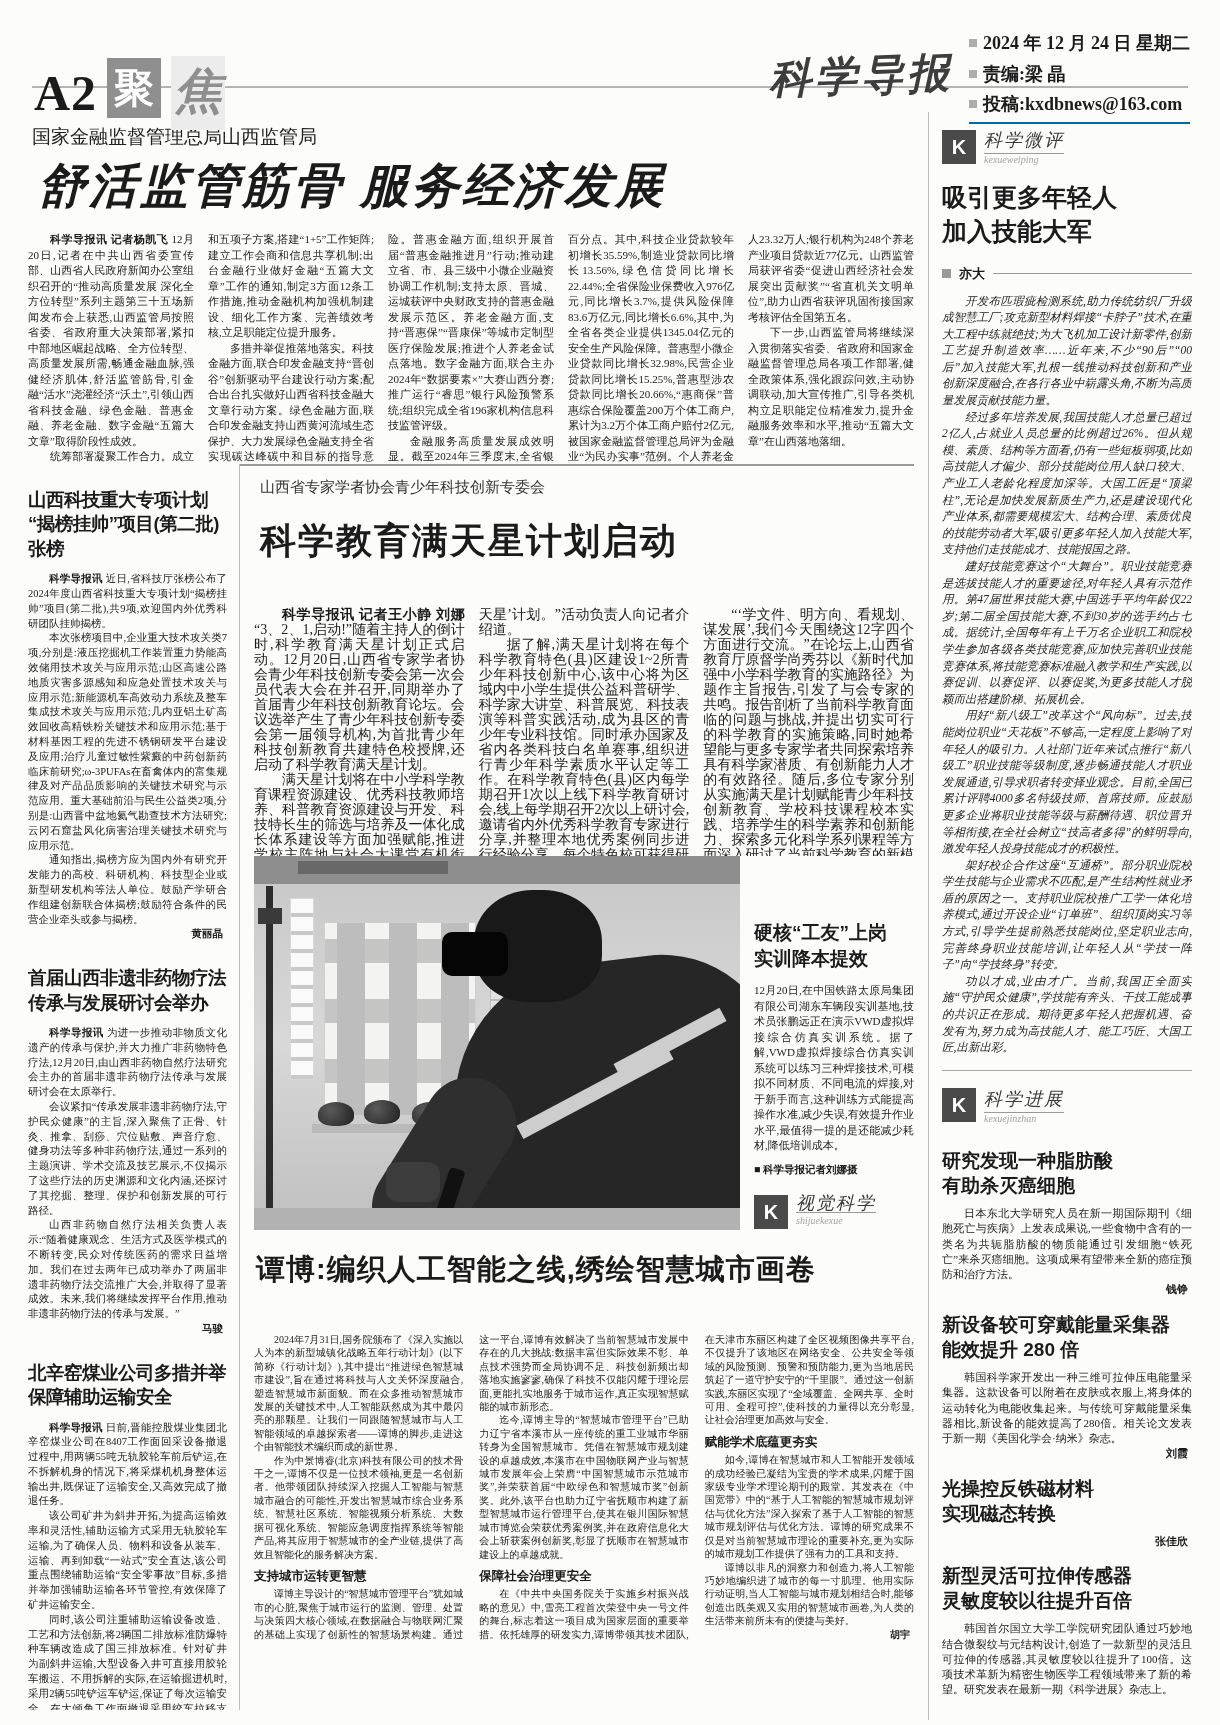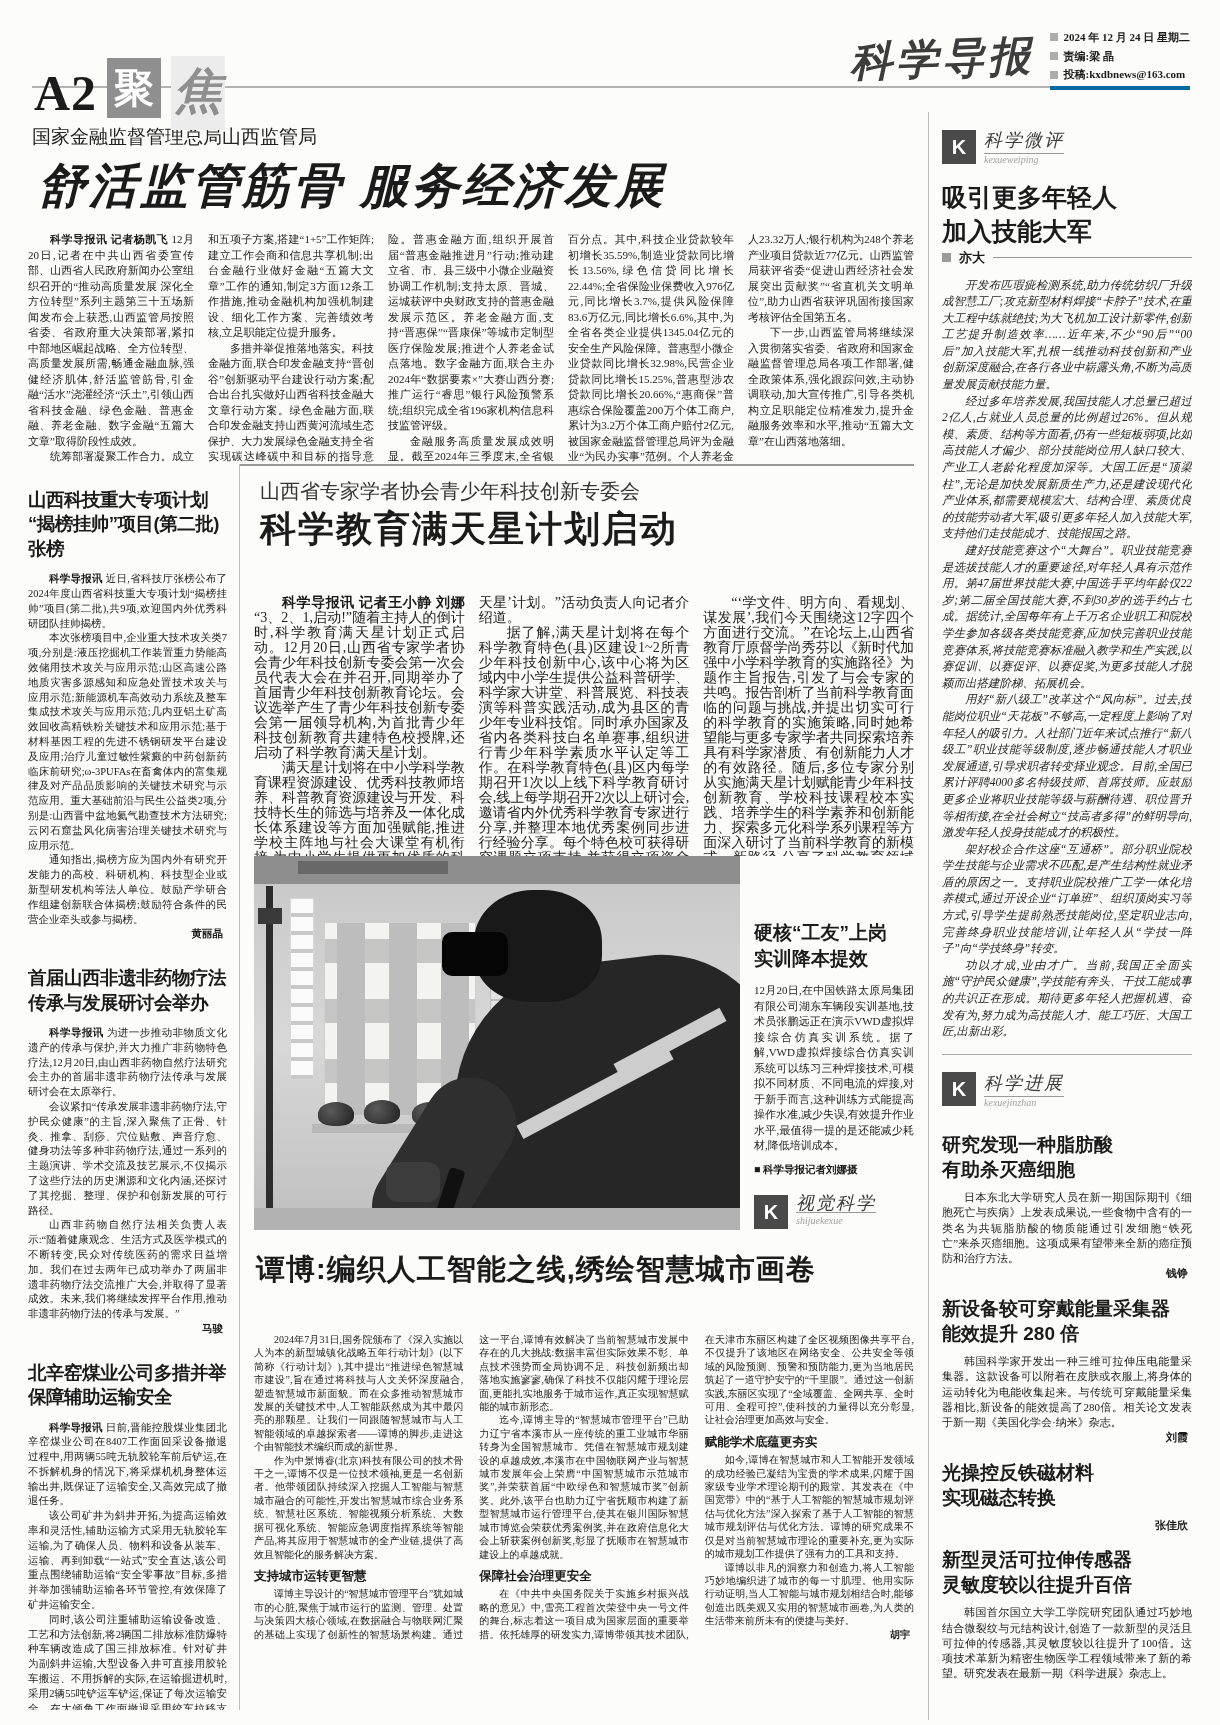--- a/index.html
+++ b/index.html
@@ -15,23 +15,23 @@
   .plate { position:absolute; left:6px; top:44px; display:flex; align-items:flex-end; gap:10px; }
   .page-no { font-size:50px; font-weight:900; line-height:1; letter-spacing:1px; }
   .jz { display:inline-block; text-align:center; font-weight:700; }
   .jz1 { width:54px; height:60px; background:#8f8f8f; color:#fff; font-size:40px; line-height:60px;
          font-family:"Liberation Sans",sans-serif; }
   .jz2 { width:54px; height:74px; background:#ececec; color:#8f8f8f; font-size:48px; line-height:70px;
          font-style:italic; transform:translateY(12px); }
   .masthead { position:absolute; right:2px; top:28px; display:flex; align-items:center; gap:16px; }
   .brand { font-size:42px; font-weight:700; font-style:italic; color:#3d3d3d; letter-spacing:4px;
            transform:rotate(-2deg); }
-  .pub-info { font-size:11px; font-weight:700; line-height:1.7; }
+  .pub-info { font-size:18px; font-weight:700; line-height:1.7; }
   .info-row { display:flex; align-items:center; gap:6px; }
-  .info-row.underline { border-bottom:4px solid #0369a1; padding-bottom:2px; }
+  .info-row.underline { border-bottom:2px solid #0369a1; padding-bottom:2px; }
   .sq { display:inline-block; width:8px; height:8px; background:#adadad; }
   
   .content { display:flex; height:1608px; }
   .main { flex:1; padding-right:14px; overflow:hidden; }
   .sidebar { width:264px; border-left:1px solid #bcbcbc; padding-left:13px; overflow:hidden; }
   
   .finance { height:352px; overflow:hidden; padding-top:10px; }
   .kicker { font-family:"Liberation Sans",sans-serif; font-size:19px; color:#222; margin:2px 0 4px 4px; }
   .finance h1 { font-family:"Liberation Sans",sans-serif; font-size:48px; font-weight:900;
                 letter-spacing:3px; margin:2px 0 14px 10px;font-style:italic; }
@@ -45,21 +45,21 @@
   
   .lower { display:flex; height:1246px; overflow:hidden; }
   .rail { width:212px; padding-right:12px; border-right:1px solid #bdbdbd; overflow:hidden; }
   .rail article { margin-top:24px; }
   .rail h3 { font-family:"Liberation Sans",sans-serif; font-size:18.5px; line-height:1.32;
              font-weight:800; margin-bottom:11px; letter-spacing:-0.5px; }
   .railbody { font-size:10.5px; line-height:14.8px; text-align:justify; }
   .center { flex:1; padding-left:14px; border-top:2px solid #9a9a9a; overflow:hidden; }
   
   .star { height:390px; overflow:hidden; padding-top:12px; }
-  .kicker2 { font-family:"Liberation Sans",sans-serif; font-size:20px; color:#333; margin:0 0 0 6px; }
+  .kicker2 { font-family:"Liberation Sans",sans-serif; font-size:15px; color:#333; margin:0 0 20px 6px; }
   .star h2 { font-family:"Liberation Sans",sans-serif; font-size:36px; font-weight:900;
              letter-spacing:2px; margin:0 0 12px 6px; }
   .star .cols3 { font-size:14px; line-height:15px;margin-top:41px; }
   
   .photo-row { height:380px; display:flex; gap:14px; }
   .photo { width:486px; height:374px; position:relative; overflow:hidden;
            background:linear-gradient(180deg,#c7c7c7 0%,#d8d8d8 50%,#bfbfbf 100%); }
   .ceiling { position:absolute; top:0; left:0; right:0; height:28px; background:#8e8e8e; }
   .vent { position:absolute; top:5px; left:44px; width:150px; height:13px; background:#686868; }
   .tripod { position:absolute; top:30px; left:12px; width:7px; height:330px; background:#2d2d2d; }
@@ -104,21 +104,21 @@
               border-bottom:1px solid #9a9a9a; padding-bottom:1px; display:block; }
   .sh-sub { font-size:10px; font-style:italic; color:#a2a2a2; display:block; }
   
   .tan { height:470px; overflow:hidden; }
   .tan h2 { font-family:"Liberation Sans",sans-serif; font-size:29px; font-weight:900;
             letter-spacing:1px; margin:14px 0 12px 2px; }
   .tanbody { font-size:10px; line-height:13.4px; column-gap:16px;margin-top:43px; }
   
   .section-head { display:flex; gap:8px; align-items:center; padding:16px 0 10px; }
   .wp-head { font-family:"Liberation Sans",sans-serif; font-size:25px; line-height:1.35; font-weight:900;
-             margin:6px 0 0; }
+             margin:6px 0 16px; }
   .byline { display:flex; align-items:center; gap:8px; font-weight:700; font-size:13px; margin-bottom:10px; }
   .byline::after { content:""; flex:1; border-top:1px solid #9a9a9a; }
   .bsq { display:inline-block; width:9px; height:9px; background:#9a9a9a; }
   .wp-body { font-size:11.5px; line-height:16.6px; font-style:italic; text-align:justify; color:#222; }
   .side-rule { border-top:1px solid #a8a8a8; margin:14px 0 0; }
   .jz-item h3 { font-family:"Liberation Sans",sans-serif; font-size:19px; line-height:1.32; font-weight:800;
                 margin:14px 0 8px; }
   .jz-body { font-size:11px; line-height:15.3px; text-align:justify; }
 </style>
 </head>

